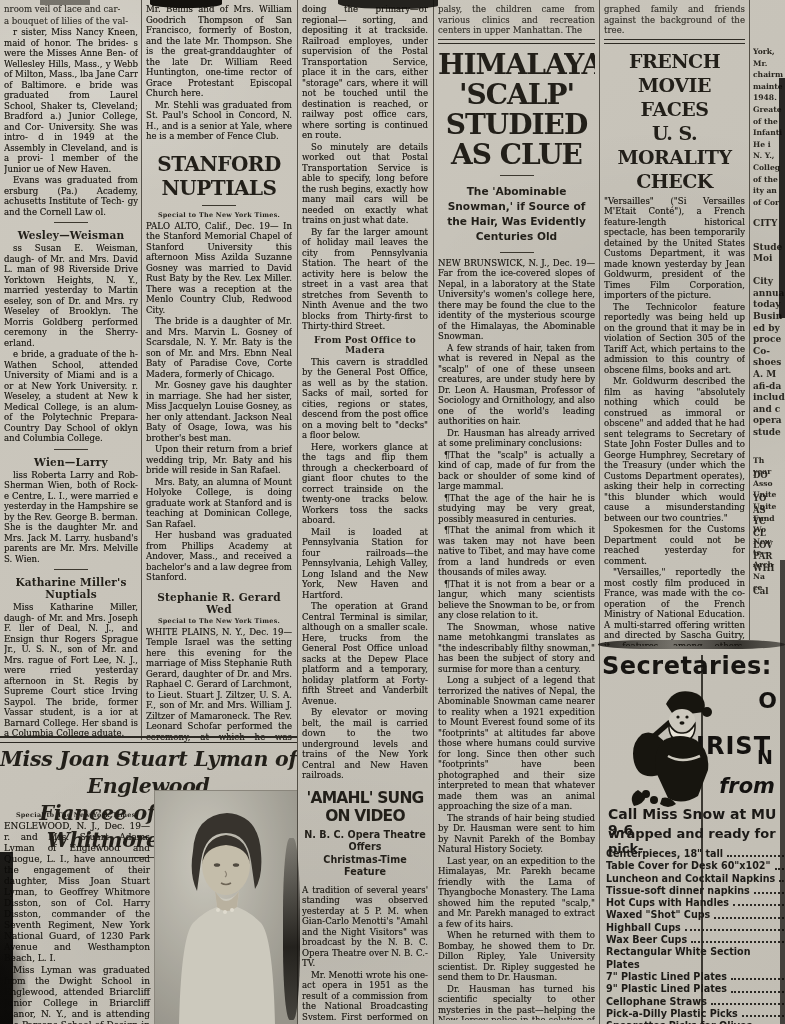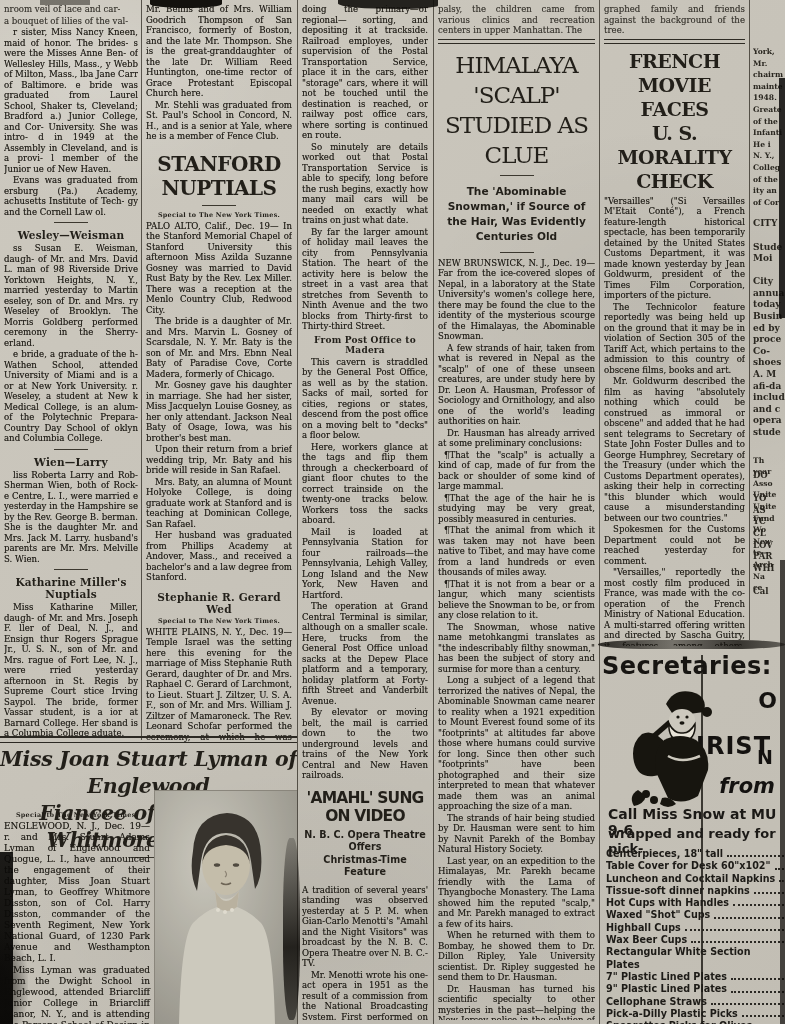--- a/index.html
+++ b/index.html
@@ -15,21 +15,21 @@
       text-shadow:0 0 .45px rgba(20,18,12,.55);}
   .nf{text-indent:0;}
   .frag{opacity:.85;}
   .hsmall{font-size:10.5px;font-weight:bold;text-align:center;margin:6px 0 2px;letter-spacing:.2px;}
   .dateline{font-size:6.4px;font-weight:bold;text-align:center;letter-spacing:.3px;margin:1px 0 2px;}
   .sep{width:34px;border-top:1px solid #3c382f;margin:5px auto;}
   .dblrule{height:3px;border-top:1px solid #2e2b24;border-bottom:1px solid #2e2b24;margin:3px 0;}
   .thickrule{height:4px;border-top:2px solid #2b2822;border-bottom:1px solid #2b2822;}
   .vrule{position:absolute;width:1px;background:rgba(45,41,33,.75);}
   .hl-stan{font-size:20px;line-height:24px;font-weight:bold;text-align:center;letter-spacing:-.5px;margin:10px 0 2px;}
-  .hl-him{font-size:23px;line-height:30px;font-weight:normal;text-align:center;letter-spacing:-1px;margin:6px 0 2px;}
+  .hl-him{font-size:28px;line-height:30px;font-weight:bold;text-align:center;letter-spacing:-1px;margin:6px 0 2px;}
   .hl-fr{font-size:19px;line-height:24px;font-weight:bold;text-align:center;letter-spacing:-.5px;margin:5px 0 3px;}
   .subgoth{font-family:"DejaVu Sans",sans-serif;font-weight:bold;font-size:10.6px;line-height:15px;text-align:center;margin:8px 2px;}
   .hl-amahl{font-family:"DejaVu Sans",sans-serif;font-weight:bold;font-size:15.5px;letter-spacing:-.8px;text-align:center;margin:8px 0 3px;}
   .subsans{font-family:"DejaVu Sans",sans-serif;font-weight:bold;font-size:9.6px;line-height:12.5px;text-align:center;margin:4px 0 6px;}
   .hl-lyman{font-style:italic;font-weight:bold;font-size:20.5px;line-height:27px;text-align:center;letter-spacing:-.3px;margin:4px 0 0;}
   .strip{font-size:7.6px;line-height:11.6px;white-space:pre-line;font-weight:bold;color:#2a2720;}
   .ad{font-family:"DejaVu Sans",sans-serif;}
   .ad-title{font-weight:bold;font-size:24px;letter-spacing:.5px;color:#171512;}
   .ad-call{font-weight:bold;font-size:12.5px;color:#1b1916;margin-top:2px;}
   .ad-item{display:flex;align-items:flex-end;font-weight:bold;font-size:9.6px;line-height:12.3px;color:#1d1b17;}

